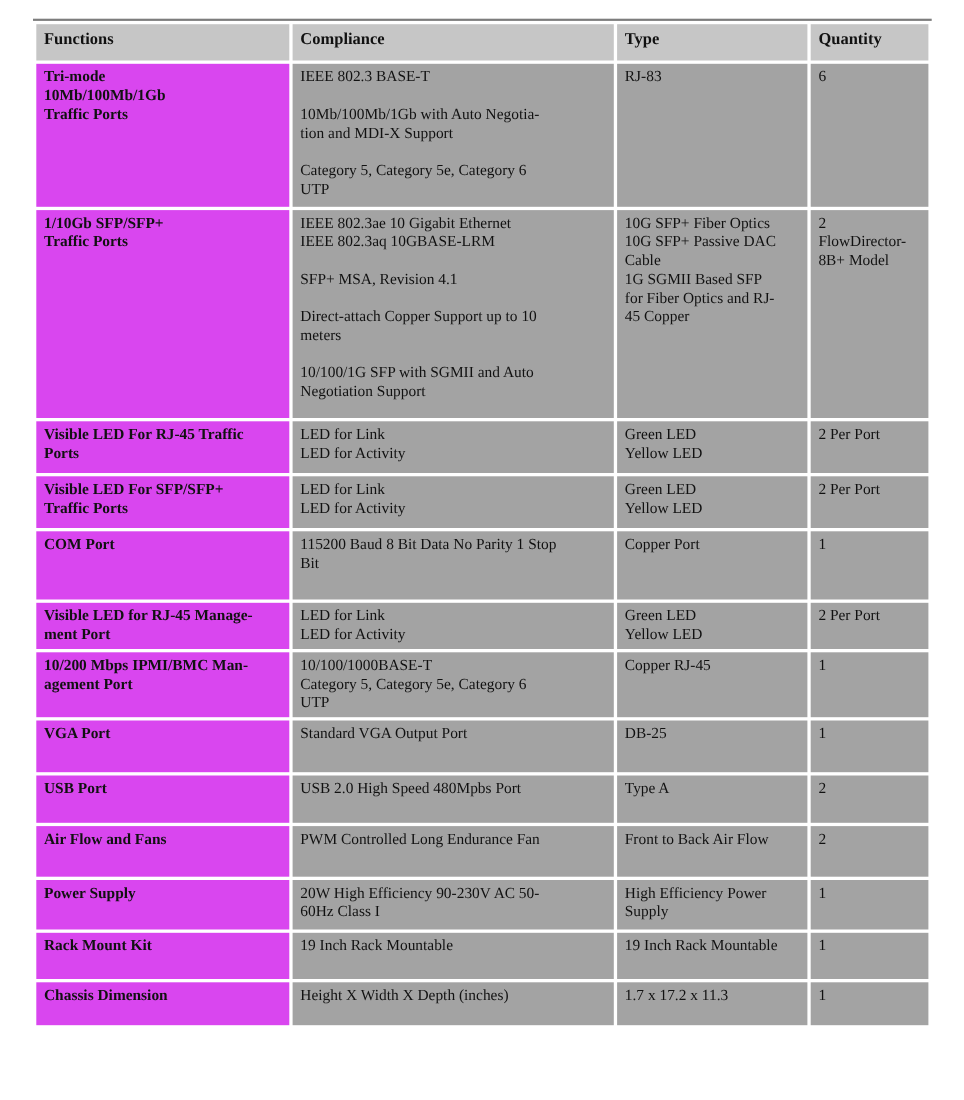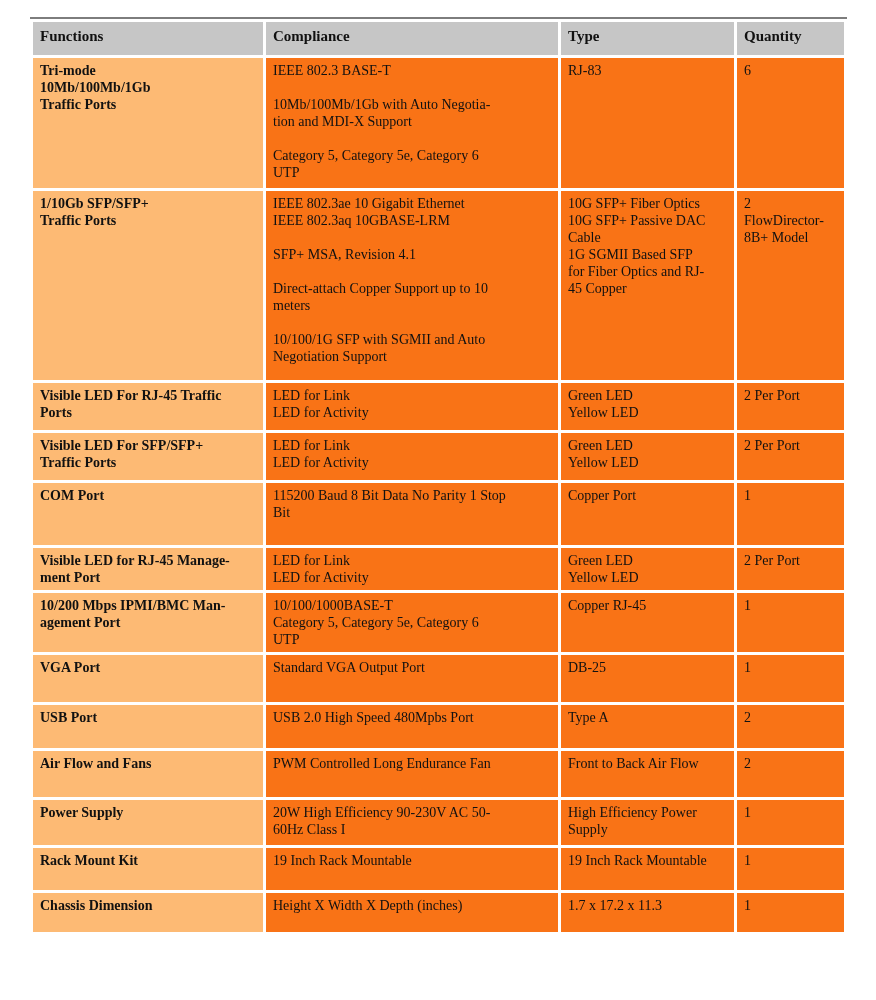--- a/index.html
+++ b/index.html
@@ -36,25 +36,25 @@
   }
   table.spec thead tr { height: 33px; }
   table.spec td {
     vertical-align: top;
     padding: 4px 7px;
     font-size: 14px;
     line-height: 17px;
     white-space: pre-line;
   }
   td.cell-function {
-    background: #fdba74;
+    background: #d946ef;
     font-weight: bold;
   }
   td.cell-data {
-    background: #f97316;
+    background: #a3a3a3;
   }
   
   table.spec tbody tr:nth-child(1)  { height: 130px; }
   table.spec tbody tr:nth-child(2)  { height: 189px; }
   table.spec tbody tr:nth-child(3)  { height: 47px; }
   table.spec tbody tr:nth-child(4)  { height: 47px; }
   table.spec tbody tr:nth-child(5)  { height: 62px; }
   table.spec tbody tr:nth-child(6)  { height: 28px; }
   table.spec tbody tr:nth-child(7)  { height: 55px; }
   table.spec tbody tr:nth-child(8)  { height: 47px; }

